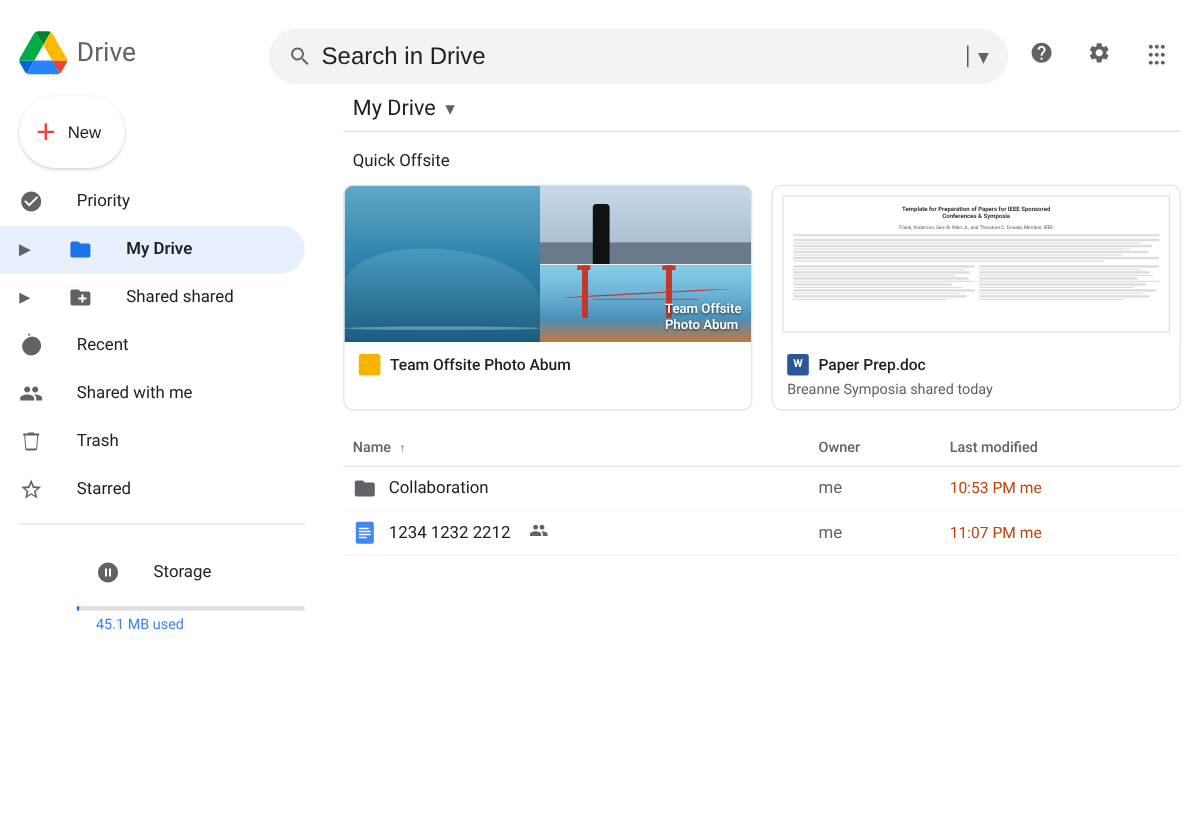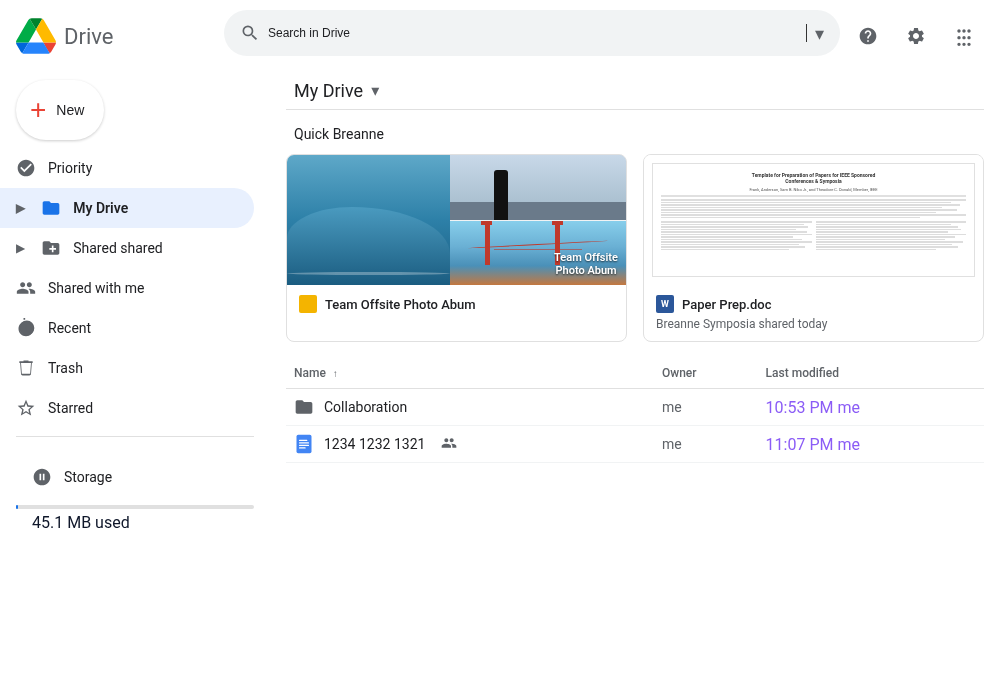--- a/index.html
+++ b/index.html
@@ -1,56 +1,56 @@
 <!DOCTYPE html>
 <html><head>
   <meta charset="utf-8">
   <style>
     * { box-sizing: border-box; margin: 0; padding: 0; }
     body { font-family: 'Google Sans', Roboto, Arial, sans-serif; background: #fff; color: #202124; font-size: 14px; overflow: hidden; }
 
     
     .app-container { display: flex; flex-direction: column; height: 696px; width: 1000px; }
-    .top-bar { display: flex; align-items: flex-end; padding: 8px 16px; height: 64px; gap: 8px; background: #fff; }
+    .top-bar { display: flex; align-items: flex-start; padding: 24px 16px; height: 64px; gap: 8px; background: #fff; }
     .main-content { display: flex; flex: 1; overflow: hidden; }
     .sidebar { width: 270px; padding: 8px 0; overflow-y: auto; flex-shrink: 0; }
     .content-area { flex: 1; overflow-y: auto; padding: 0 16px; }
 
     
     .logo-area { display: flex; align-items: center; gap: 4px; width: 200px; }
     .logo-svg { width: 40px; height: 40px; }
     .app-name { font-size: 22px; color: #5f6368; font-weight: 400; margin-left: 4px; }
     .search-bar { flex: 1; max-width: 720px; position: relative; }
     .search-bar-inner { display: flex; align-items: center; background: #f1f3f4; border-radius: 24px; padding: 0 16px; height: 46px; gap: 8px; }
-    .search-input { border: none; background: transparent; font-size: 12px; color: #202124; outline: none; flex: 1; caret-color: #1a73e8; }
+    .search-input { border: none; background: transparent; font-size: 20px; color: #202124; outline: none; flex: 1; caret-color: #1a73e8; }
     .search-icon-svg { color: #5f6368; width: 20px; height: 20px; }
     .search-dropdown { color: #5f6368; cursor: pointer; font-size: 18px; }
     .top-icons { display: flex; align-items: center; gap: 8px; margin-left: auto; }
     .icon-btn { width: 40px; height: 40px; border-radius: 50%; display: flex; align-items: center; justify-content: center; cursor: pointer; color: #5f6368; font-size: 20px; }
     .cursor-bar { display: inline-block; width: 1px; height: 18px; background: #333; vertical-align: middle; animation: blink 1s step-end infinite; }
     @keyframes blink { 50% { opacity: 0; } }
 
     
     .new-btn { display: flex; align-items: center; gap: 10px; background: #fff; border: none; border-radius: 50px; padding: 16px 20px 16px 14px; margin: 8px 16px; cursor: pointer; font-size: 14px; font-weight: 500; color: #202124; box-shadow: 0 1px 3px rgba(0,0,0,0.2); white-space: nowrap; }
     .new-plus { font-size: 28px; color: #ea4335; font-weight: 300; line-height: 1; }
 
     
-    .sidebar-item { display: flex; align-items: center; gap: 12px; padding: 10px 16px; cursor: pointer; border-radius: 0 50px 50px 0; margin-right: 16px; color: #202124; font-size: 14px; font-weight: 400; }
+    .sidebar-item { display: flex; align-items: center; gap: 28px; padding: 10px 16px; cursor: pointer; border-radius: 0 50px 50px 0; margin-right: 16px; color: #202124; font-size: 14px; font-weight: 400; }
     .sidebar-item.active { background: #e8f0fe; font-weight: 600; }
     .sidebar-item .icon { width: 20px; height: 20px; display: flex; align-items: center; justify-content: center; font-size: 18px; color: #5f6368; }
     .sidebar-item.active .icon { color: #1a73e8; }
     .sidebar-item .label { flex: 1; }
     .sidebar-expand { margin-right: 4px; font-size: 12px; color: #5f6368; }
     .sidebar-divider { height: 1px; background: #e0e0e0; margin: 8px 16px; }
 
     
-    .storage-section { padding: 12px 16px; }
+    .storage-section { padding: 12px 16px; margin-left: 48px; }
     .storage-bar-container { background: #e0e0e0; border-radius: 4px; height: 4px; margin: 8px 0 4px; }
     .storage-bar { background: #1a73e8; border-radius: 4px; height: 4px; }
-    .storage-text { font-size: 16px; color: #0f172a; }
+    .storage-text { font-size: 12px; color: #3b82f6; }
     .storage-icon { color: #5f6368; font-size: 18px; }
 
     
     .content-header { display: flex; align-items: center; gap: 8px; padding: 16px 8px 8px; border-bottom: 1px solid #e0e0e0; }
     .drive-title { font-size: 18px; font-weight: 400; color: #202124; }
     .chevron-icon { font-size: 16px; color: #5f6368; cursor: pointer; }
 
     
     .section-title { font-size: 14px; color: #202124; padding: 16px 8px 12px; font-weight: 400; }
     .quick-access-grid { display: grid; grid-template-columns: 1fr 1fr; gap: 16px; padding: 0 0 16px; }
@@ -70,21 +70,21 @@
     
     .file-table { width: 100%; border-collapse: collapse; }
     .file-table th { font-size: 12px; color: #5f6368; font-weight: 500; text-align: left; padding: 8px; border-bottom: 1px solid #e0e0e0; }
     .file-table th.sortable { cursor: pointer; }
     .file-table th.sortable .sort-icon { margin-left: 4px; font-size: 10px; }
     .file-table td { padding: 8px; border-bottom: 1px solid #f1f3f4; font-size: 14px; color: #202124; }
     .file-row-name { display: flex; align-items: center; gap: 10px; }
     .file-icon { width: 20px; height: 20px; display: flex; align-items: center; justify-content: center; flex-shrink: 0; }
     .shared-icon { color: #5f6368; font-size: 14px; margin-left: 6px; }
     td.owner-col { color: #5f6368; font-size: 14px; }
-    td.modified-col { color: #8b5cf6; font-size: 16px; }
+    td.modified-col { color: #c2410c; font-size: 13px; }
 
     
     ::-webkit-scrollbar { width: 8px; }
     ::-webkit-scrollbar-track { background: transparent; }
     ::-webkit-scrollbar-thumb { background: #dadce0; border-radius: 4px; }
   </style>
 </head>
 <body>
 
 <div class="app-container">
@@ -167,34 +167,34 @@
           <svg viewBox="0 0 24 24" width="20" height="20" fill="currentColor">
             <path d="M20 6h-8l-2-2H4c-1.1 0-2 .9-2 2v12c0 1.1.9 2 2 2h16c1.1 0 2-.9 2-2V8c0-1.1-.9-2-2-2zm-2 8h-3v3h-2v-3H10v-2h3V9h2v3h3v2z"></path>
           </svg>
         </span>
         <span class="label">Shared shared</span>
       </div>
 
       <div class="sidebar-item">
         <span class="icon">
           <svg viewBox="0 0 24 24" width="20" height="20" fill="currentColor">
-            <path d="M16 11c1.66 0 2.99-1.34 2.99-3S17.66 5 16 5c-1.66 0-3 1.34-3 3s1.34 3 3 3zm-8 0c1.66 0 2.99-1.34 2.99-3S9.66 5 8 5C6.34 5 5 6.34 5 8s1.34 3 3 3zm0 2c-2.33 0-7 1.17-7 3.5V19h14v-2.5c0-2.33-4.67-3.5-7-3.5zm8 0c-.29 0-.62.02-.97.05 1.16.84 1.97 1.97 1.97 3.45V19h6v-2.5c0-2.33-4.67-3.5-7-3.5z"></path>
-          </svg>
-        </span>
-        <span class="label">Shared with me</span>
-      </div>
-
-      <div class="sidebar-item">
-        <span class="icon">
-          <svg viewBox="0 0 24 24" width="20" height="20" fill="currentColor">
             <path d="M13 3a9 9 0 1 0 0 18A9 9 0 0 0 13 3zM11 2H9V0h2v2zm0 0"></path>
             <path d="M11.99 4C7.02 4 3 8.02 3 13s4.02 9 8.99 9S21 17.98 21 13 16.97 4 11.99 4zm.01 16c-3.87 0-7-3.13-7-7s3.13-7 7-7 7 3.13 7 7-3.13 7-7 7zm.5-11H11v6l5.25 3.15.75-1.23-4.5-2.67V9z"></path>
           </svg>
         </span>
         <span class="label">Recent</span>
+      </div>
+
+      <div class="sidebar-item">
+        <span class="icon">
+          <svg viewBox="0 0 24 24" width="20" height="20" fill="currentColor">
+            <path d="M16 11c1.66 0 2.99-1.34 2.99-3S17.66 5 16 5c-1.66 0-3 1.34-3 3s1.34 3 3 3zm-8 0c1.66 0 2.99-1.34 2.99-3S9.66 5 8 5C6.34 5 5 6.34 5 8s1.34 3 3 3zm0 2c-2.33 0-7 1.17-7 3.5V19h14v-2.5c0-2.33-4.67-3.5-7-3.5zm8 0c-.29 0-.62.02-.97.05 1.16.84 1.97 1.97 1.97 3.45V19h6v-2.5c0-2.33-4.67-3.5-7-3.5z"></path>
+          </svg>
+        </span>
+        <span class="label">Shared with me</span>
       </div>
 
       <div class="sidebar-item">
         <span class="icon">
           <svg viewBox="0 0 24 24" width="20" height="20" fill="currentColor">
             <path d="M15 4V3H9v1H4v2h1l1 13c0 1.1.9 2 2 2h8c1.1 0 2-.9 2-2l1-13h1V4h-5zm2 15H7L6 6h12l-1 13z"></path>
           </svg>
         </span>
         <span class="label">Trash</span>
       </div>
@@ -226,21 +226,21 @@
       </div>
     </div>
 
     <div class="content-area">
 
       <div class="content-header">
         <span class="drive-title">My Drive</span>
         <span class="chevron-icon">▾</span>
       </div>
 
-      <div class="section-title">Quick Breanne</div>
+      <div class="section-title">Quick Offsite</div>
       <div class="quick-access-grid">
 
         <div class="quick-card">
           <div class="quick-card-thumb">
             <div class="photo-collage">
               <div class="photo-left" style="background: linear-gradient(to bottom, #5ea8c8 0%, #2d80a8 50%, #1a5c80 100%); position:relative; overflow:hidden;">
 
                 <div style="position:absolute;bottom:0;left:0;right:0;height:60%;background:linear-gradient(to bottom,#4a9abf,#1a5c80);border-radius:40% 60% 0 0;"></div>
                 <div style="position:absolute;bottom:10px;left:0;right:0;height:3px;background:rgba(255,255,255,0.3);border-radius:50%;"></div>
               </div>
@@ -260,21 +260,21 @@
 
                   <div style="position:absolute;bottom:20px;left:20%;width:5px;height:60px;background:#c0392b;"></div>
                   <div style="position:absolute;bottom:60px;left:18%;width:11px;height:4px;background:#c0392b;"></div>
 
                   <div style="position:absolute;bottom:20px;left:60%;width:5px;height:60px;background:#c0392b;"></div>
                   <div style="position:absolute;bottom:60px;left:58%;width:11px;height:4px;background:#c0392b;"></div>
 
                   <div style="position:absolute;bottom:40px;left:10%;right:10%;height:1px;background:#c0392b;border-radius:50%;transform:rotate(-3deg);"></div>
                   <div style="position:absolute;bottom:35px;left:25%;right:25%;height:1px;background:rgba(192,57,43,0.6);"></div>
 
-                  <div style="position:absolute;bottom:8px;right:8px;font-size:11px;font-weight:600;color:#fff;text-shadow:0 1px 2px rgba(0,0,0,0.7);text-align:center;">Team Offsite<br>Photo Abum</div>
+                  <div style="position:absolute;bottom:8px;right:8px;font-size:11px;font-weight:600;color:#fff;text-shadow:0 1px 2px rgba(0,0,0,0.7);">Team Offsite<br>Photo Abum</div>
                 </div>
               </div>
             </div>
           </div>
           <div class="quick-card-footer">
             <div class="quick-card-name" style="display:flex;align-items:center;">
 
               <span style="display:inline-block;width:18px;height:18px;background:#f4b400;border-radius:2px;margin-right:8px;flex-shrink:0;"></span>
               <span>Team Offsite Photo Abum</span>
             </div>
@@ -378,21 +378,21 @@
               <div class="file-row-name">
                 <span class="file-icon">
                   <svg viewBox="0 0 24 24" width="20" height="20">
                     <rect width="18" height="22" x="3" y="1" rx="2" fill="#4285f4"></rect>
                     <rect width="10" height="1.5" x="6" y="7" rx=".5" fill="#fff"></rect>
                     <rect width="12" height="1.5" x="6" y="10" rx=".5" fill="#fff"></rect>
                     <rect width="12" height="1.5" x="6" y="13" rx=".5" fill="#fff"></rect>
                     <rect width="8" height="1.5" x="6" y="16" rx=".5" fill="#fff"></rect>
                   </svg>
                 </span>
-                <span>1234 1232 1321</span>
+                <span>1234 1232 2212</span>
                 <span class="shared-icon" title="Shared">
                   <svg viewBox="0 0 24 24" width="16" height="16" fill="#5f6368">
                     <path d="M16 11c1.66 0 2.99-1.34 2.99-3S17.66 5 16 5c-1.66 0-3 1.34-3 3s1.34 3 3 3zm-8 0c1.66 0 2.99-1.34 2.99-3S9.66 5 8 5C6.34 5 5 6.34 5 8s1.34 3 3 3zm0 2c-2.33 0-7 1.17-7 3.5V19h14v-2.5c0-2.33-4.67-3.5-7-3.5zm8 0c-.29 0-.62.02-.97.05 1.16.84 1.97 1.97 1.97 3.45V19h6v-2.5c0-2.33-4.67-3.5-7-3.5z"></path>
                   </svg>
                 </span>
               </div>
             </td>
             <td class="owner-col">me</td>
             <td class="modified-col">11:07 PM  me</td>
           </tr>

